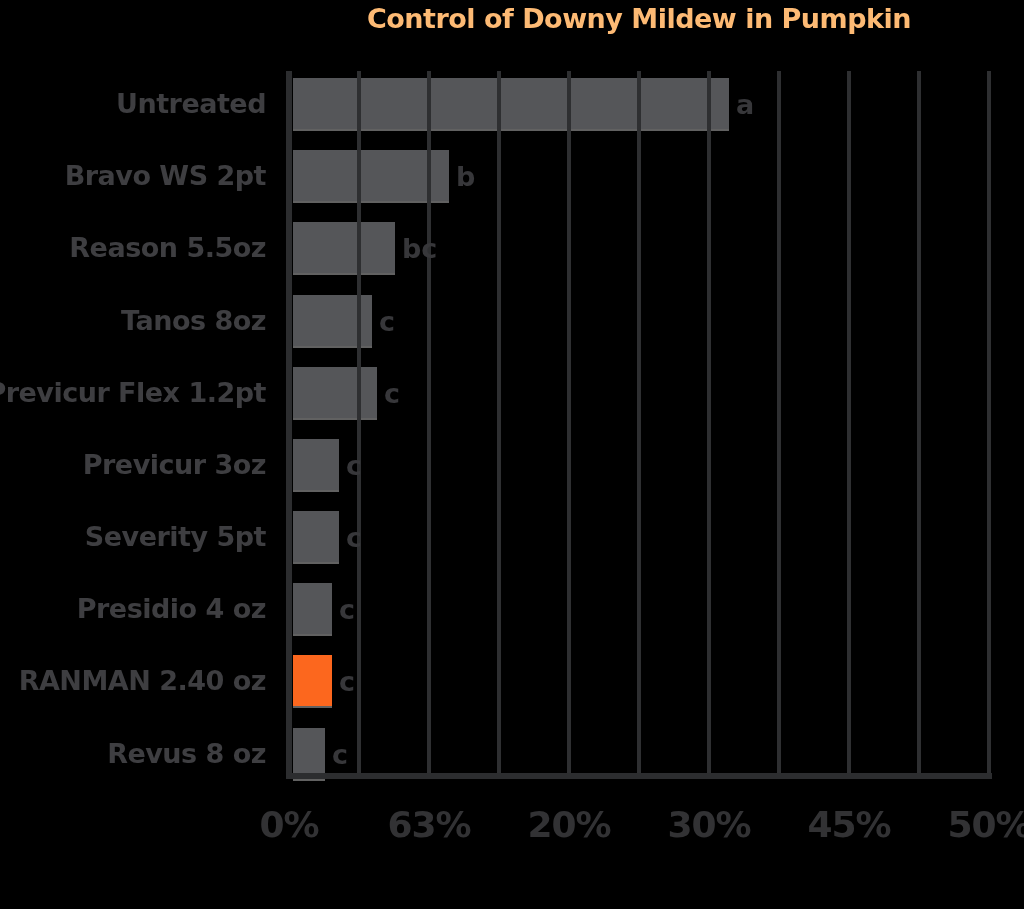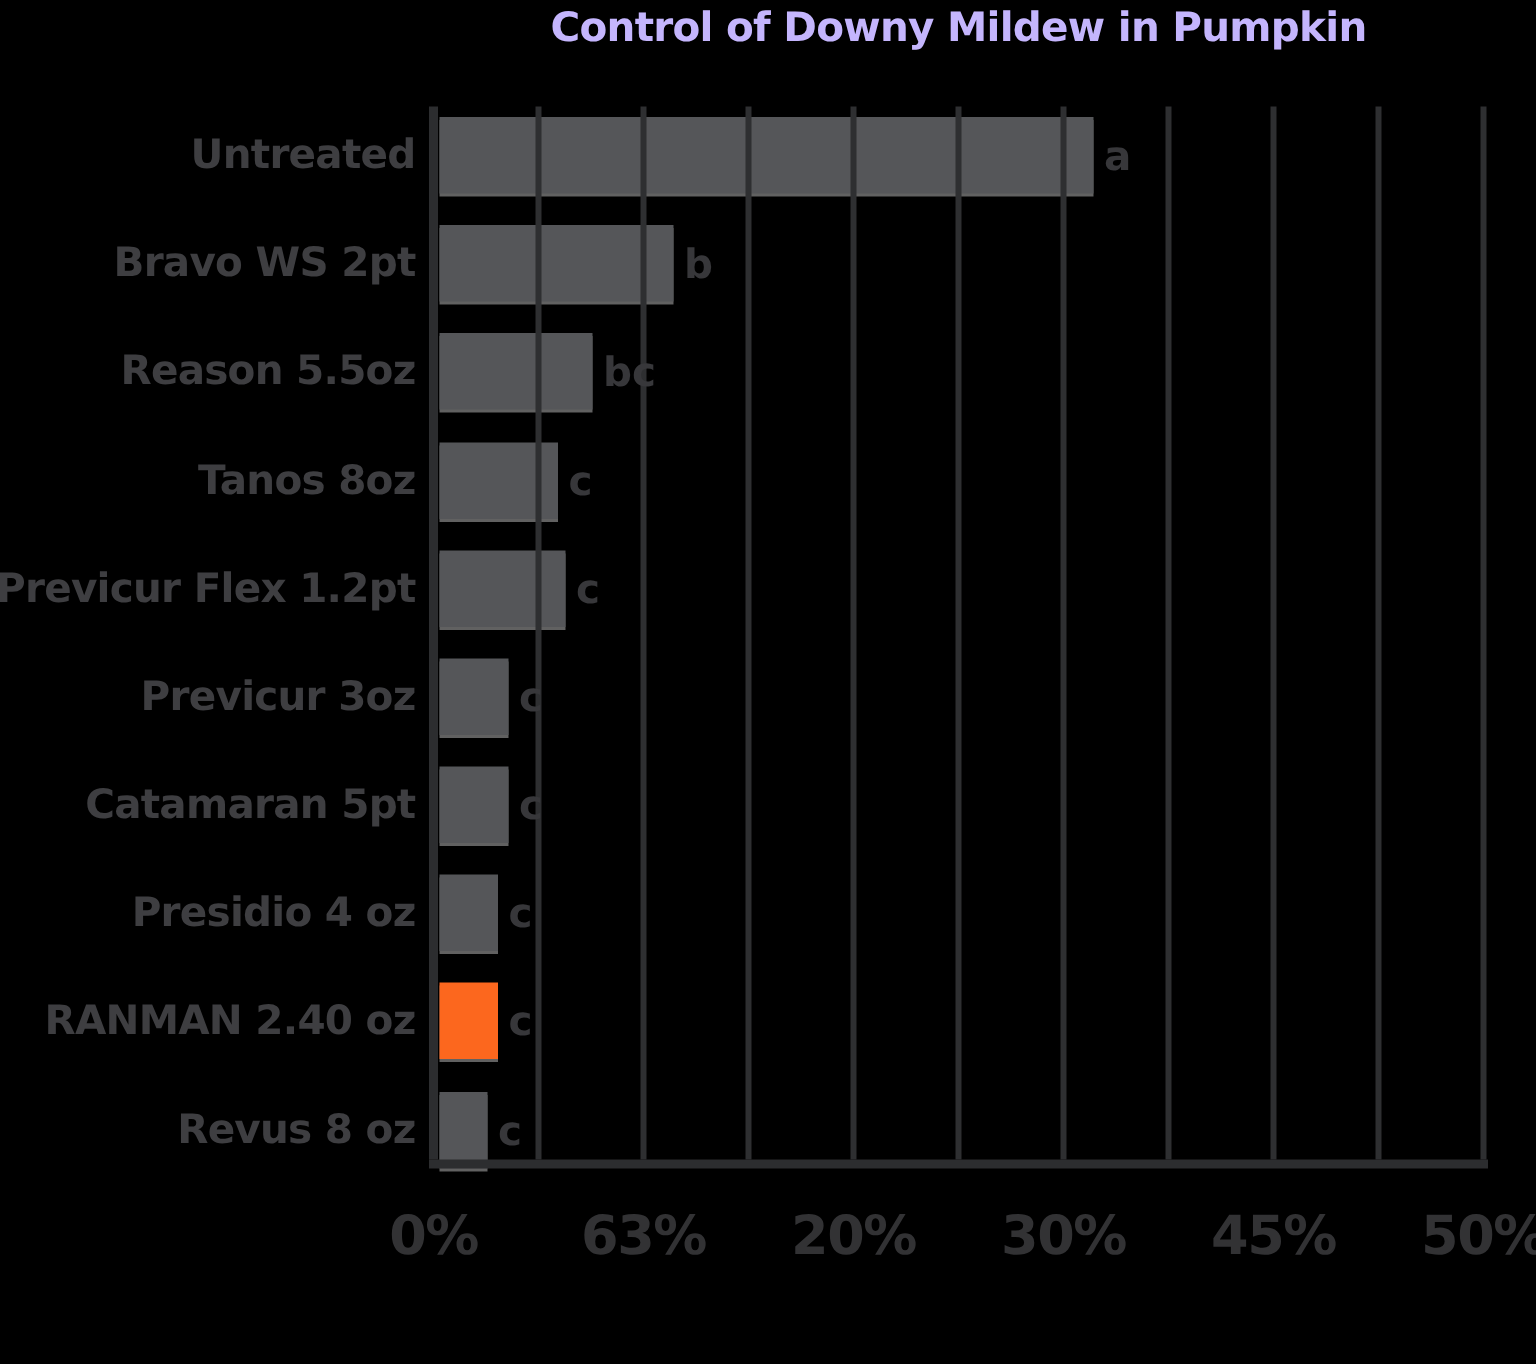--- a/index.html
+++ b/index.html
@@ -21,21 +21,21 @@
     background: #000000;
   }
   .chart-title {
     position: absolute;
     top: 3px;
     left: 289px;
     width: 700px;
     text-align: center;
     font-size: 27px;
     letter-spacing: -0.5px;
-    color: #c4b5fd;
+    color: #fdba74;
     white-space: nowrap;
   }
   .gridline {
     position: absolute;
     background: #2e2f31;
     z-index: 3;
   }
   .gridline.zero {
     background: #2c2d2f;
   }
@@ -44,21 +44,21 @@
     background: #2c2d2f;
     z-index: 4;
   }
   .bar {
     position: absolute;
     z-index: 2;
     box-shadow: 0 2px 0 rgba(255,255,255,0.38);
   }
   .cat-label {
     position: absolute;
-    left: 12px;
+    left: 1px;
     width: 265px;
     display: flex;
     align-items: center;
     justify-content: flex-end;
     font-size: 27px;
     letter-spacing: -0.5px;
     color: #3e3e41;
     white-space: nowrap;
     z-index: 1;
   }
@@ -110,21 +110,21 @@
       <div class="sig-letter" style="left: 402px; top: 235px;">bc</div>
       <div class="cat-label" style="top: 295px; height: 51px;">Tanos 8oz</div>
       <div class="bar" style="left: 293px; top: 295px; width: 79px; height: 51px; background: rgb(85, 86, 89);"></div>
       <div class="sig-letter" style="left: 379px; top: 308px;">c</div>
       <div class="cat-label" style="top: 367px; height: 51px;">Previcur Flex 1.2pt</div>
       <div class="bar" style="left: 293px; top: 367px; width: 84px; height: 51px; background: rgb(85, 86, 89);"></div>
       <div class="sig-letter" style="left: 384px; top: 380px;">c</div>
       <div class="cat-label" style="top: 439px; height: 51px;">Previcur 3oz</div>
       <div class="bar" style="left: 293px; top: 439px; width: 46px; height: 51px; background: rgb(85, 86, 89);"></div>
       <div class="sig-letter" style="left: 346px; top: 452px;">c</div>
-      <div class="cat-label" style="top: 511px; height: 51px;">Catamaran 5pt</div>
+      <div class="cat-label" style="top: 511px; height: 51px;">Severity 5pt</div>
       <div class="bar" style="left: 293px; top: 511px; width: 46px; height: 51px; background: rgb(85, 86, 89);"></div>
       <div class="sig-letter" style="left: 346px; top: 524px;">c</div>
       <div class="cat-label" style="top: 583px; height: 51px;">Presidio 4 oz</div>
       <div class="bar" style="left: 293px; top: 583px; width: 39px; height: 51px; background: rgb(85, 86, 89);"></div>
       <div class="sig-letter" style="left: 339px; top: 596px;">c</div>
       <div class="cat-label" style="top: 655px; height: 51px;">RANMAN 2.40 oz</div>
       <div class="bar" style="left: 293px; top: 655px; width: 39px; height: 51px; background: rgb(252, 103, 30);"></div>
       <div class="sig-letter" style="left: 339px; top: 668px;">c</div>
       <div class="cat-label" style="top: 728px; height: 51px;">Revus 8 oz</div>
       <div class="bar" style="left: 293px; top: 728px; width: 32px; height: 51px; background: rgb(85, 86, 89);"></div>

